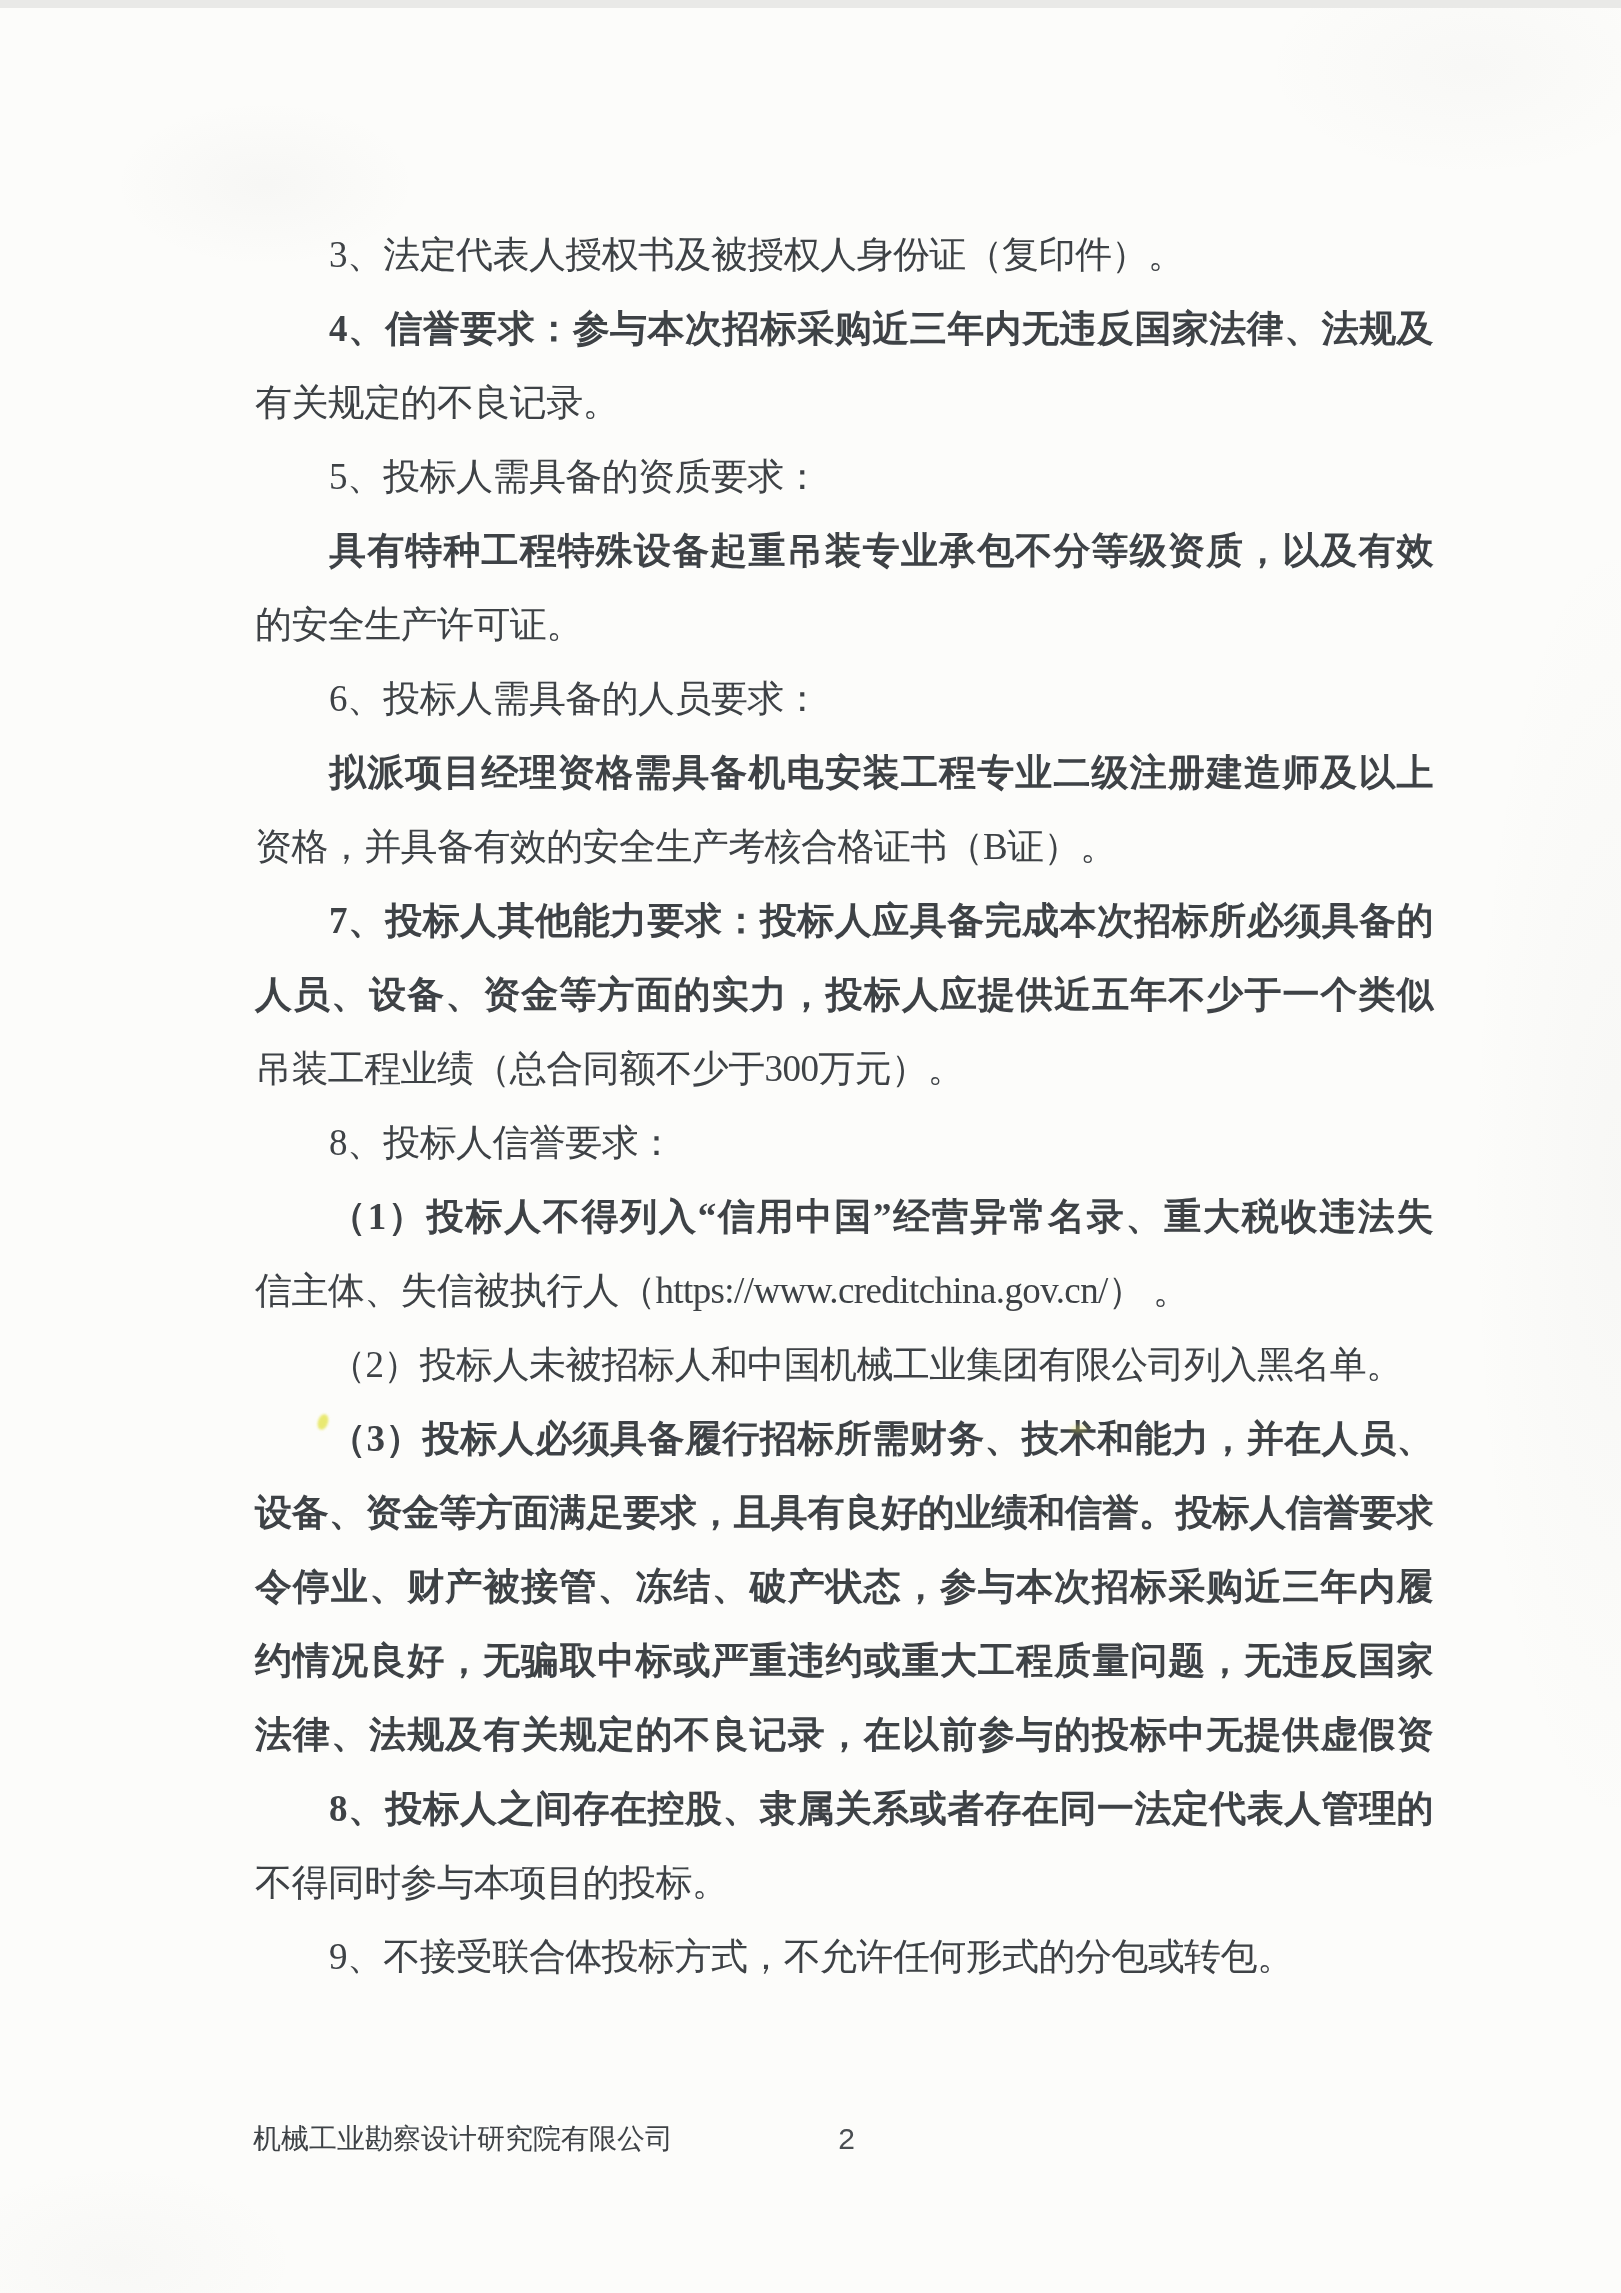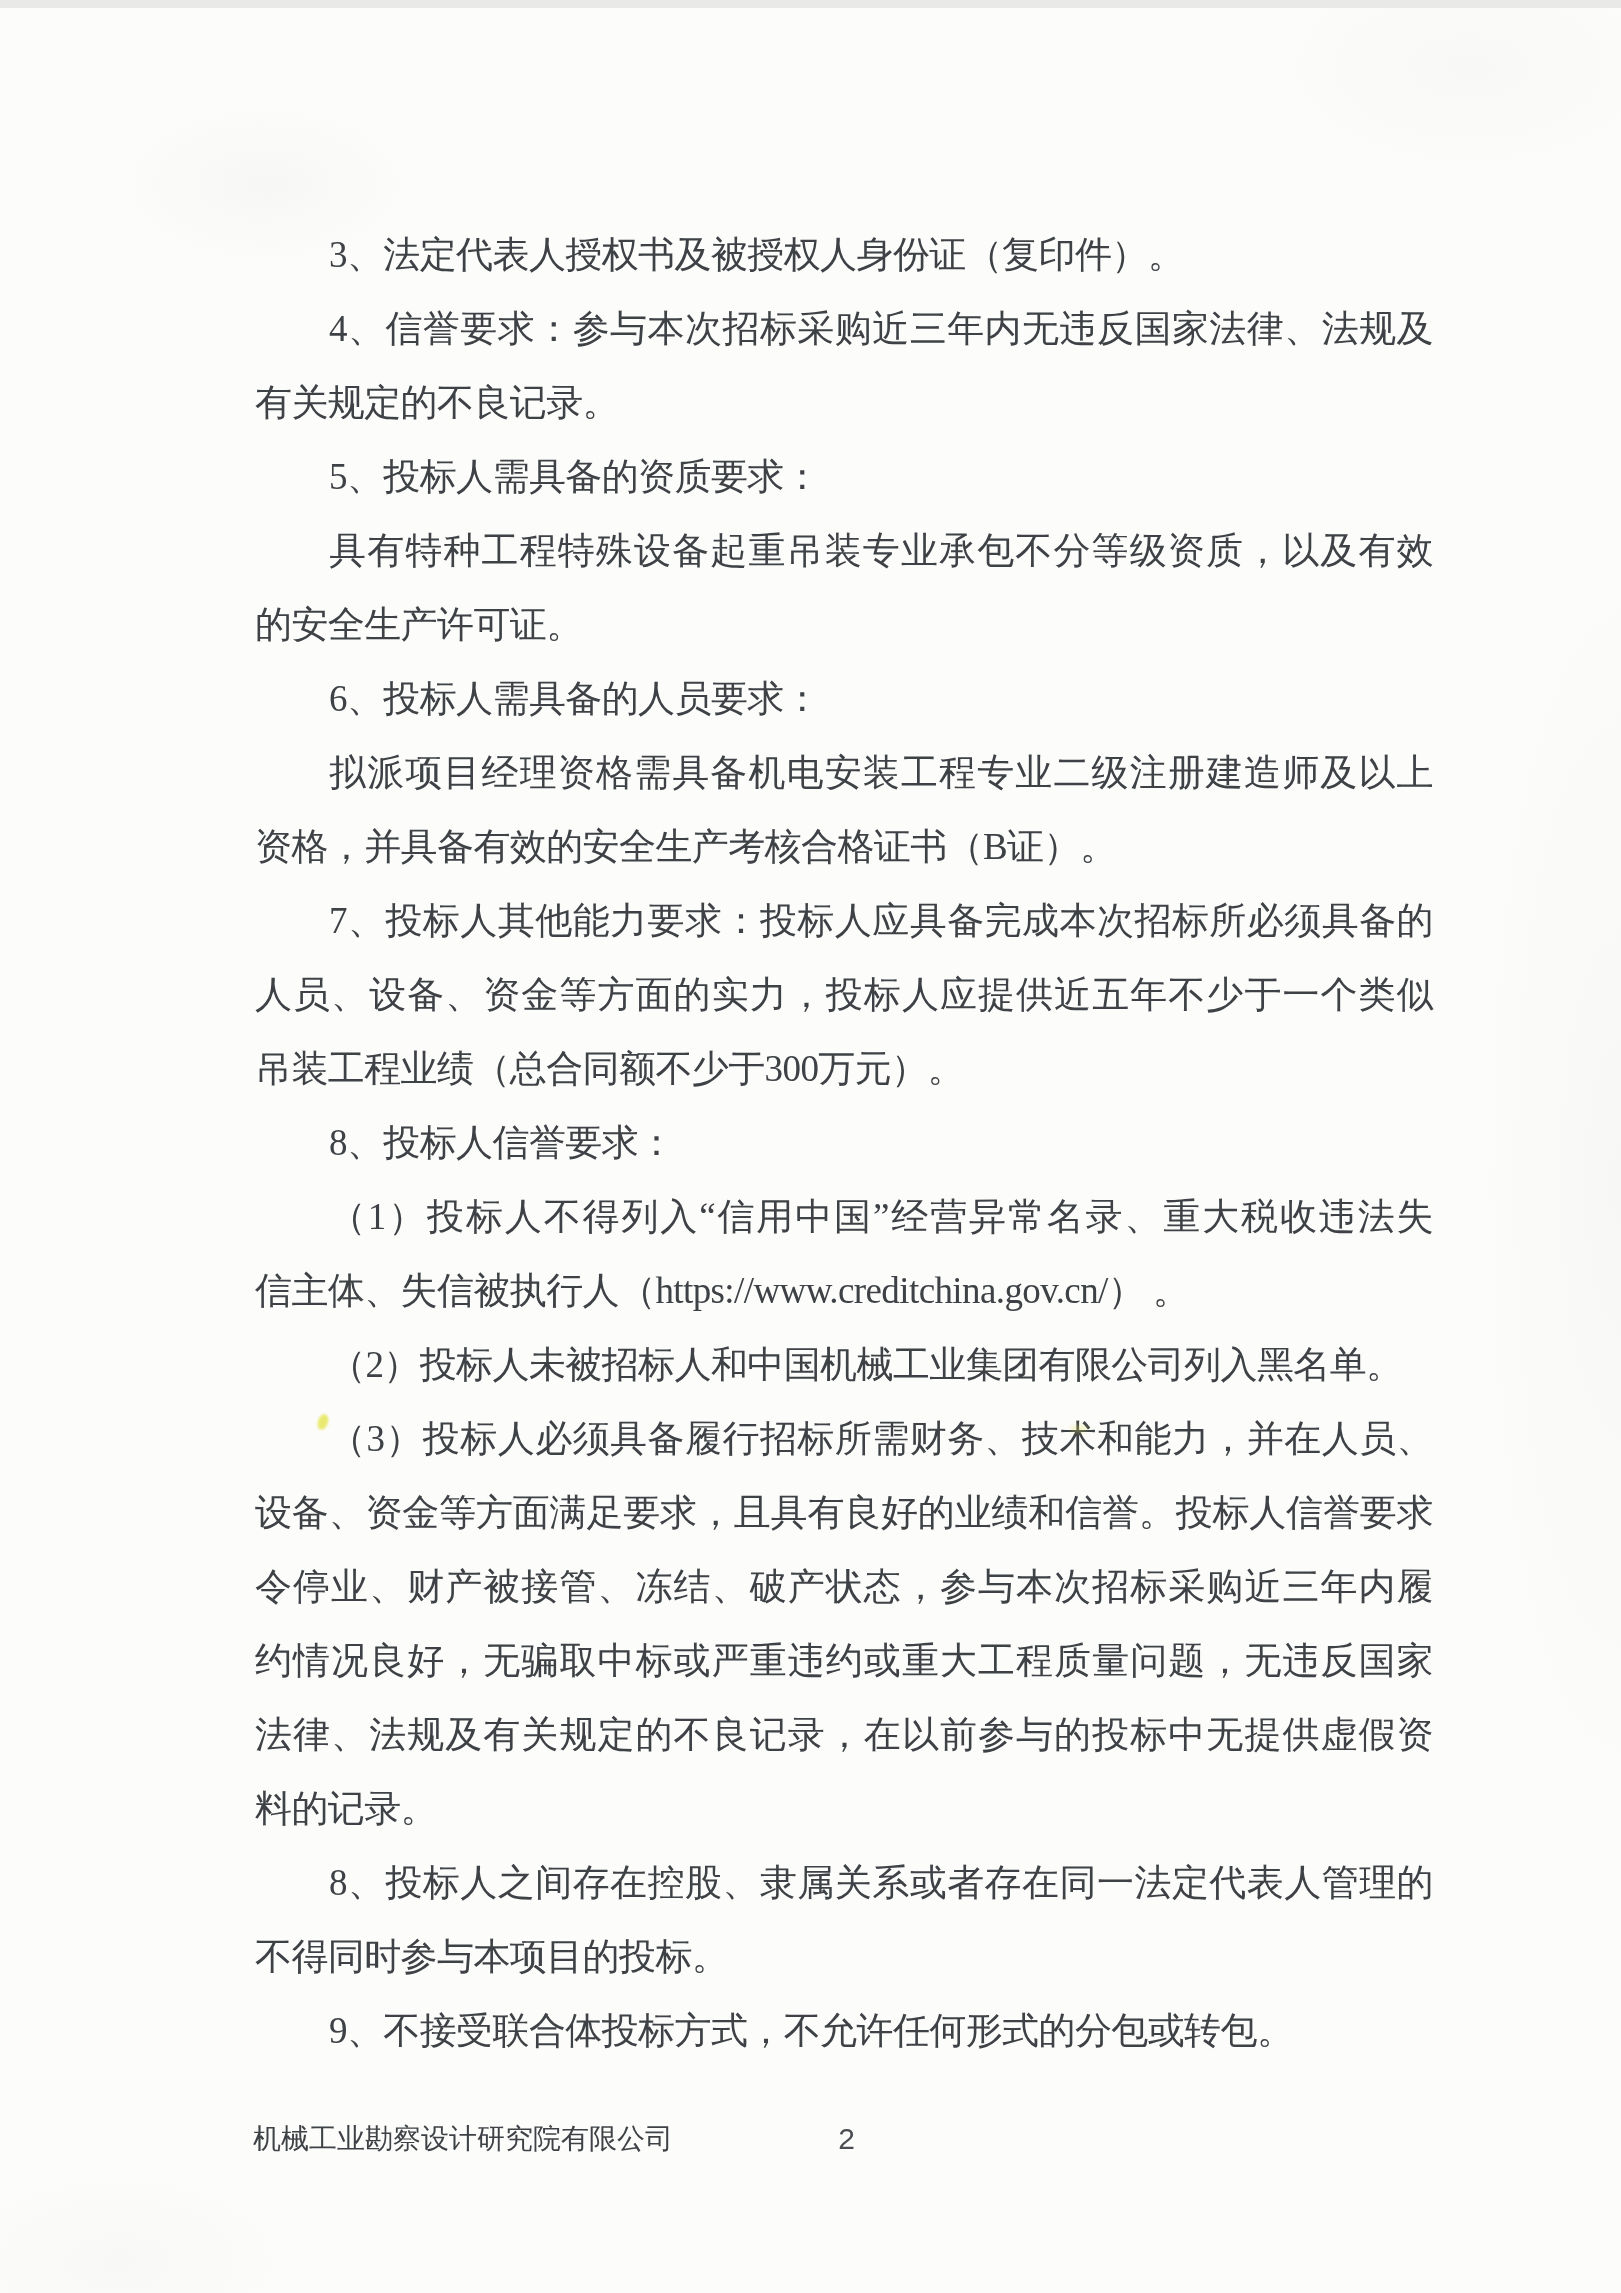--- a/index.html
+++ b/index.html
@@ -42,20 +42,21 @@
     font-size:37px;
     letter-spacing:-0.6px;
     text-align:left;
     white-space:nowrap;
     color:var(--ink);
   }
   .line.justify{
     white-space:normal;
     text-align:justify;
     text-align-last:justify;
+    font-weight:bold;
   }
   .line.indent{
     padding-left:74px;
   }
   .footer{
     position:absolute;
     left:0;
     top:2109px;
     width:1585px;
     height:43px;
@@ -118,21 +119,20 @@
       <div class="line">吊装工程业绩（总合同额不少于300万元）。</div>
       <div class="line indent">8、投标人信誉要求：</div>
       <div class="line indent justify">（1）投标人不得列入“信用中国”经营异常名录、重大税收违法失</div>
       <div class="line">信主体、失信被执行人（https://www.creditchina.gov.cn/） 。</div>
       <div class="line indent">（2）投标人未被招标人和中国机械工业集团有限公司列入黑名单。</div>
       <div class="line indent justify">（3）投标人必须具备履行招标所需财务、技术和能力，并在人员、</div>
       <div class="line justify">设备、资金等方面满足要求，且具有良好的业绩和信誉。投标人信誉要求</div>
       <div class="line justify">令停业、财产被接管、冻结、破产状态，参与本次招标采购近三年内履</div>
       <div class="line justify">约情况良好，无骗取中标或严重违约或重大工程质量问题，无违反国家</div>
       <div class="line justify">法律、法规及有关规定的不良记录，在以前参与的投标中无提供虚假资</div>
-      <div class="line">料的记录。</div>
       <div class="line indent justify">8、投标人之间存在控股、隶属关系或者存在同一法定代表人管理的</div>
       <div class="line">不得同时参与本项目的投标。</div>
       <div class="line indent">9、不接受联合体投标方式，不允许任何形式的分包或转包。</div>
     </div>
 
   <span class="speck speck-1"></span>
   <span class="speck speck-2"></span>
 
   <div class="footer">
     <span class="footer-company">机械工业勘察设计研究院有限公司</span>

